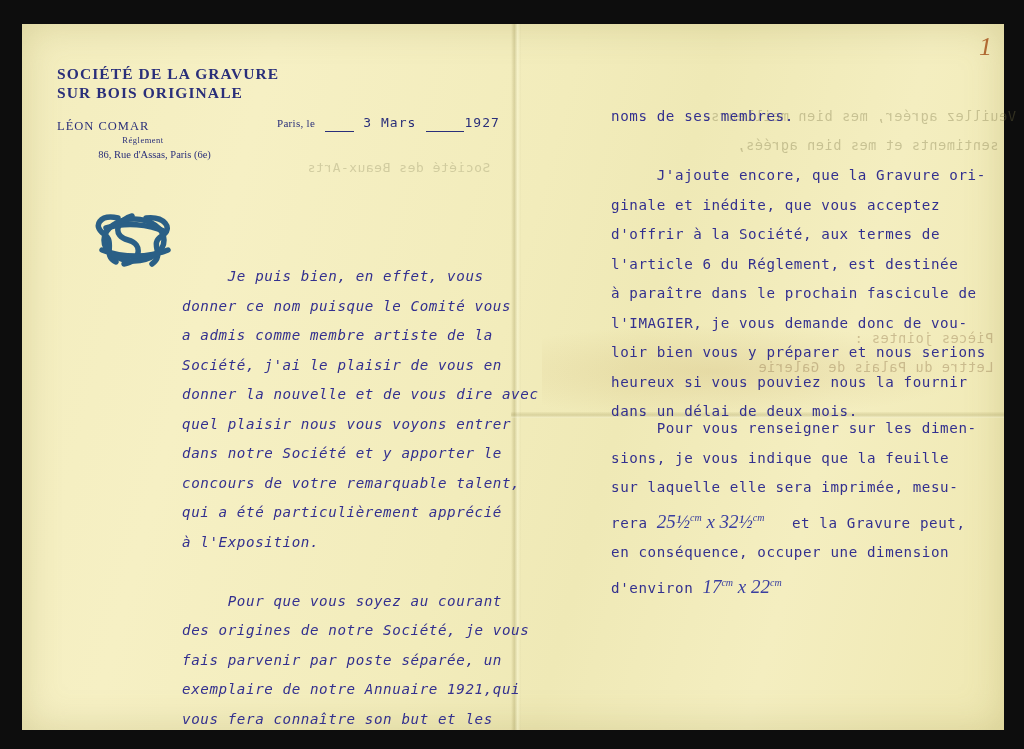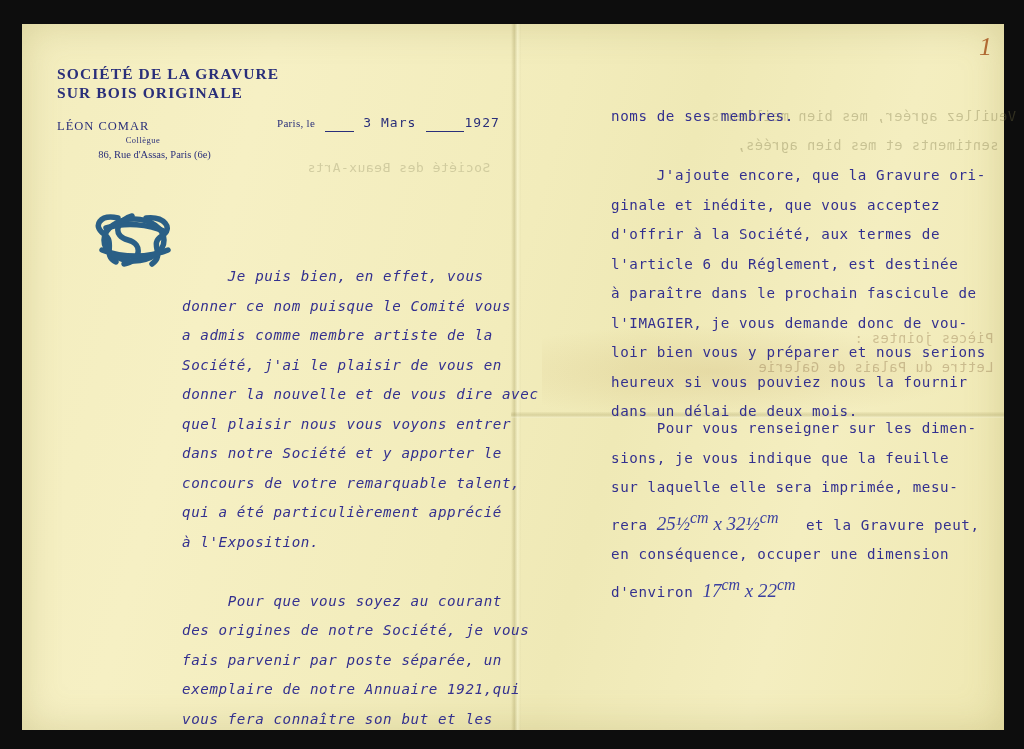--- a/index.html
+++ b/index.html
@@ -172,21 +172,21 @@
 
   
   .hand {
     font-family: "Liberation Serif", serif;
     font-style: italic;
     font-size: 19px;
     color: #3a3fa0;
     letter-spacing: 0;
   }
   .hand sup {
-    font-size: 16px;
+    font-size: 10px;
     vertical-align: super;
   }
   
   #ghost {
     position: absolute;
     left: 95px;
     top: 78px;
     width: 400px;
     color: rgba(120,115,70,0.35);
     font-family: "DejaVu Sans Mono", monospace;
@@ -246,21 +246,21 @@
     <div id="fold-h"></div>
     <div id="stain"></div>
 
     <div class="col" id="col-left">
 
       <div class="letterhead">
         <div class="lh-title">SOCIÉTÉ DE LA
 GRAVURE SUR
 BOIS ORIGINALE</div>
         <div class="lh-name">LÉON COMAR</div>
-        <div class="lh-role">Collègue</div>
+        <div class="lh-role">Réglement</div>
         <div class="lh-addr">86, Rue d'Assas, Paris (6e)</div>
       </div>
 
       <svg id="monogram" viewBox="0 0 105 72">
         <g fill="none" stroke="#2a5f86" stroke-width="5.5" stroke-linecap="round">
           <path d="M36 12 C18 8, 10 20, 22 28 C34 36, 20 50, 34 56"></path>
           <path d="M50 10 C34 14, 30 30, 46 34 C62 38, 58 56, 42 58"></path>
           <path d="M64 12 C82 10, 92 22, 80 30 C66 38, 84 48, 70 58"></path>
           <path d="M24 22 C44 16, 66 18, 84 26"></path>
           <path d="M20 44 C42 52, 66 52, 86 44"></path>

